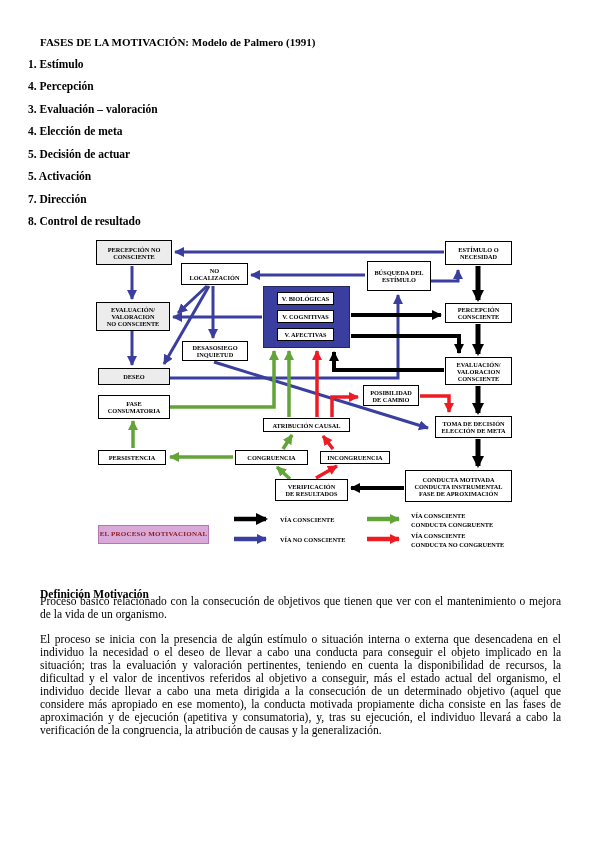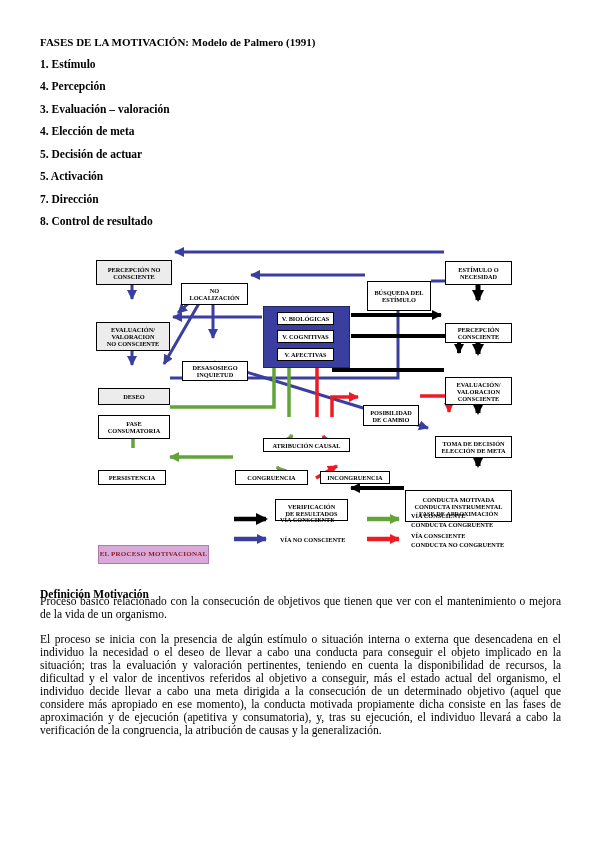--- a/index.html
+++ b/index.html
@@ -1,25 +1,25 @@
 <!DOCTYPE html>
 <html><head>
 <meta charset="utf-8">
 <style>
   html,body{margin:0;padding:0;}
   body{width:600px;height:848px;background:#ffffff;position:relative;overflow:hidden;
        font-family:"Liberation Serif", serif;color:#000;}
   .abs{position:absolute;}
   .title{left:40px;top:36px;font-size:11px;font-weight:bold;}
-  .phase{left:40px;font-size:11.5px;font-weight:bold;text-align:center;}
+  .phase{left:28px;font-size:11.5px;font-weight:bold;text-align:center;}
   .arrows{position:absolute;left:0;top:0;z-index:1;}
   .dbox{position:absolute;z-index:2;box-sizing:border-box;border:1px solid #000;background:#fff;
         display:flex;flex-direction:column;align-items:center;justify-content:center;
         text-align:center;font-weight:bold;font-size:6.3px;line-height:7px;
-        font-family:"Liberation Serif", serif;margin-top:20px;}
+        font-family:"Liberation Serif", serif;}
   .dbox.gray{background:#ececec;}
   .dbox.bluefill{background:#3a3f9f;border-color:#24285f;}
   .dbox.pink{background:#d9a9d9;border-color:#b07ab0;color:#8b1a1a;font-size:7px;letter-spacing:0.2px;}
   .vinner{position:absolute;box-sizing:border-box;border:1px solid #000;background:#fff;
           display:flex;align-items:center;justify-content:center;font-weight:bold;font-size:6.3px;}
   .legend-label{position:absolute;z-index:2;font-weight:bold;font-size:6.3px;line-height:9px;white-space:nowrap;}
   .def-heading{left:40px;top:562px;font-size:11.5px;font-weight:bold;margin-top:26px;}
   .para{left:40px;width:521px;font-size:11.5px;line-height:13px;text-align:justify;}
 </style>
 </head>

